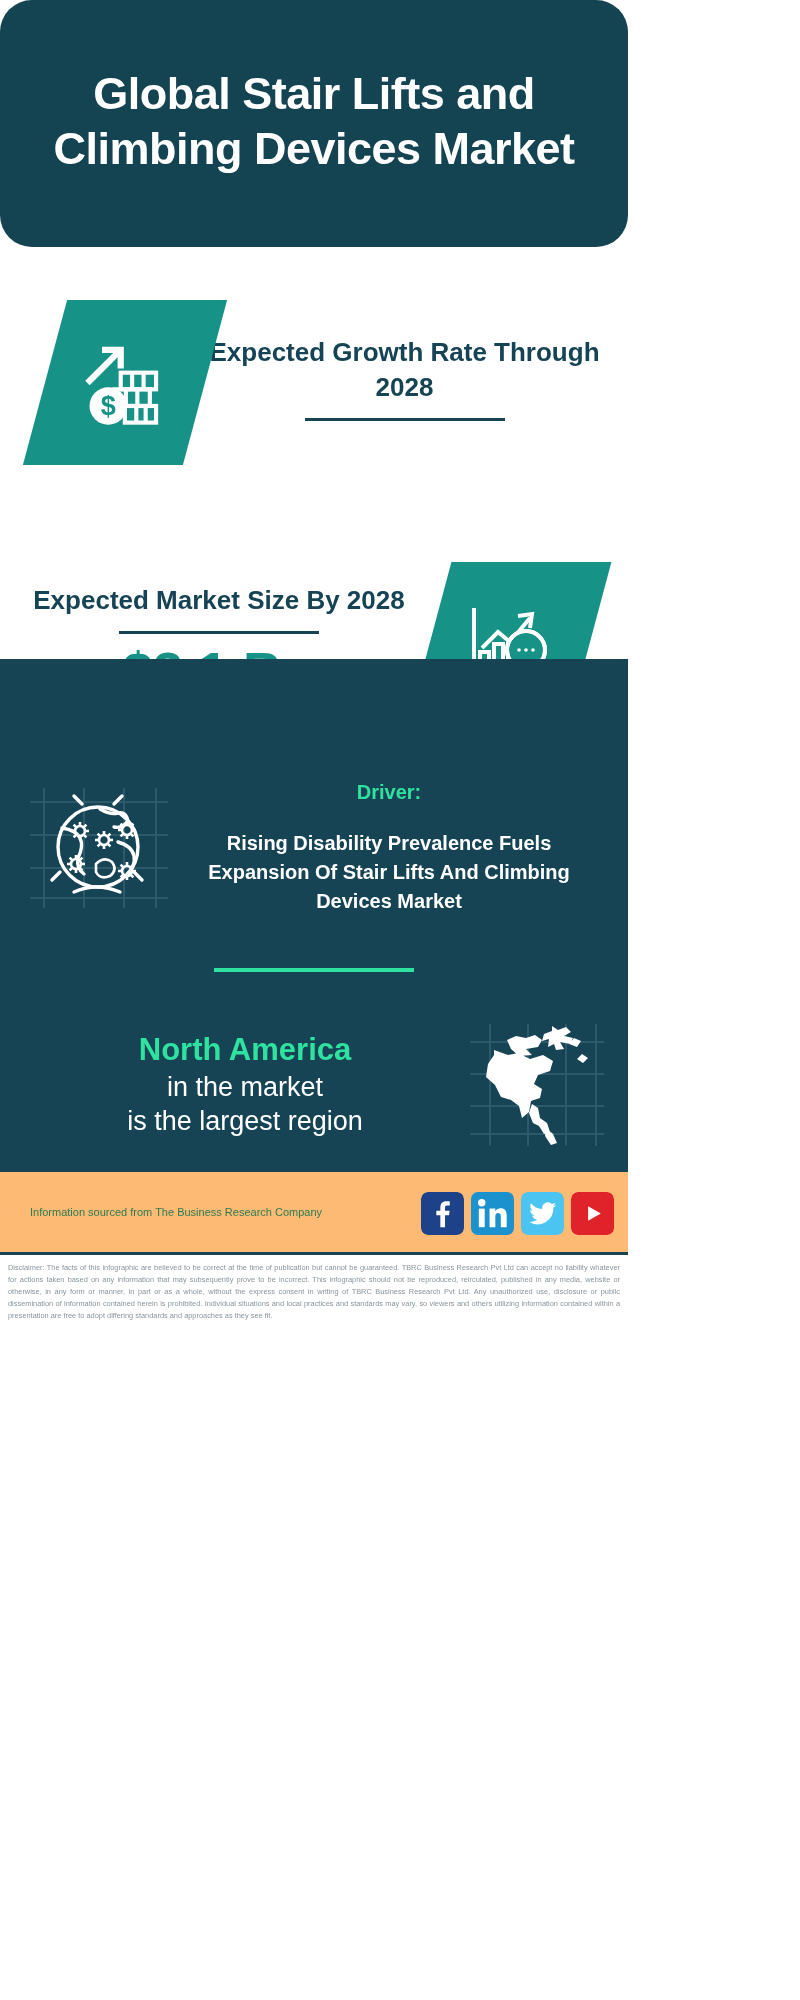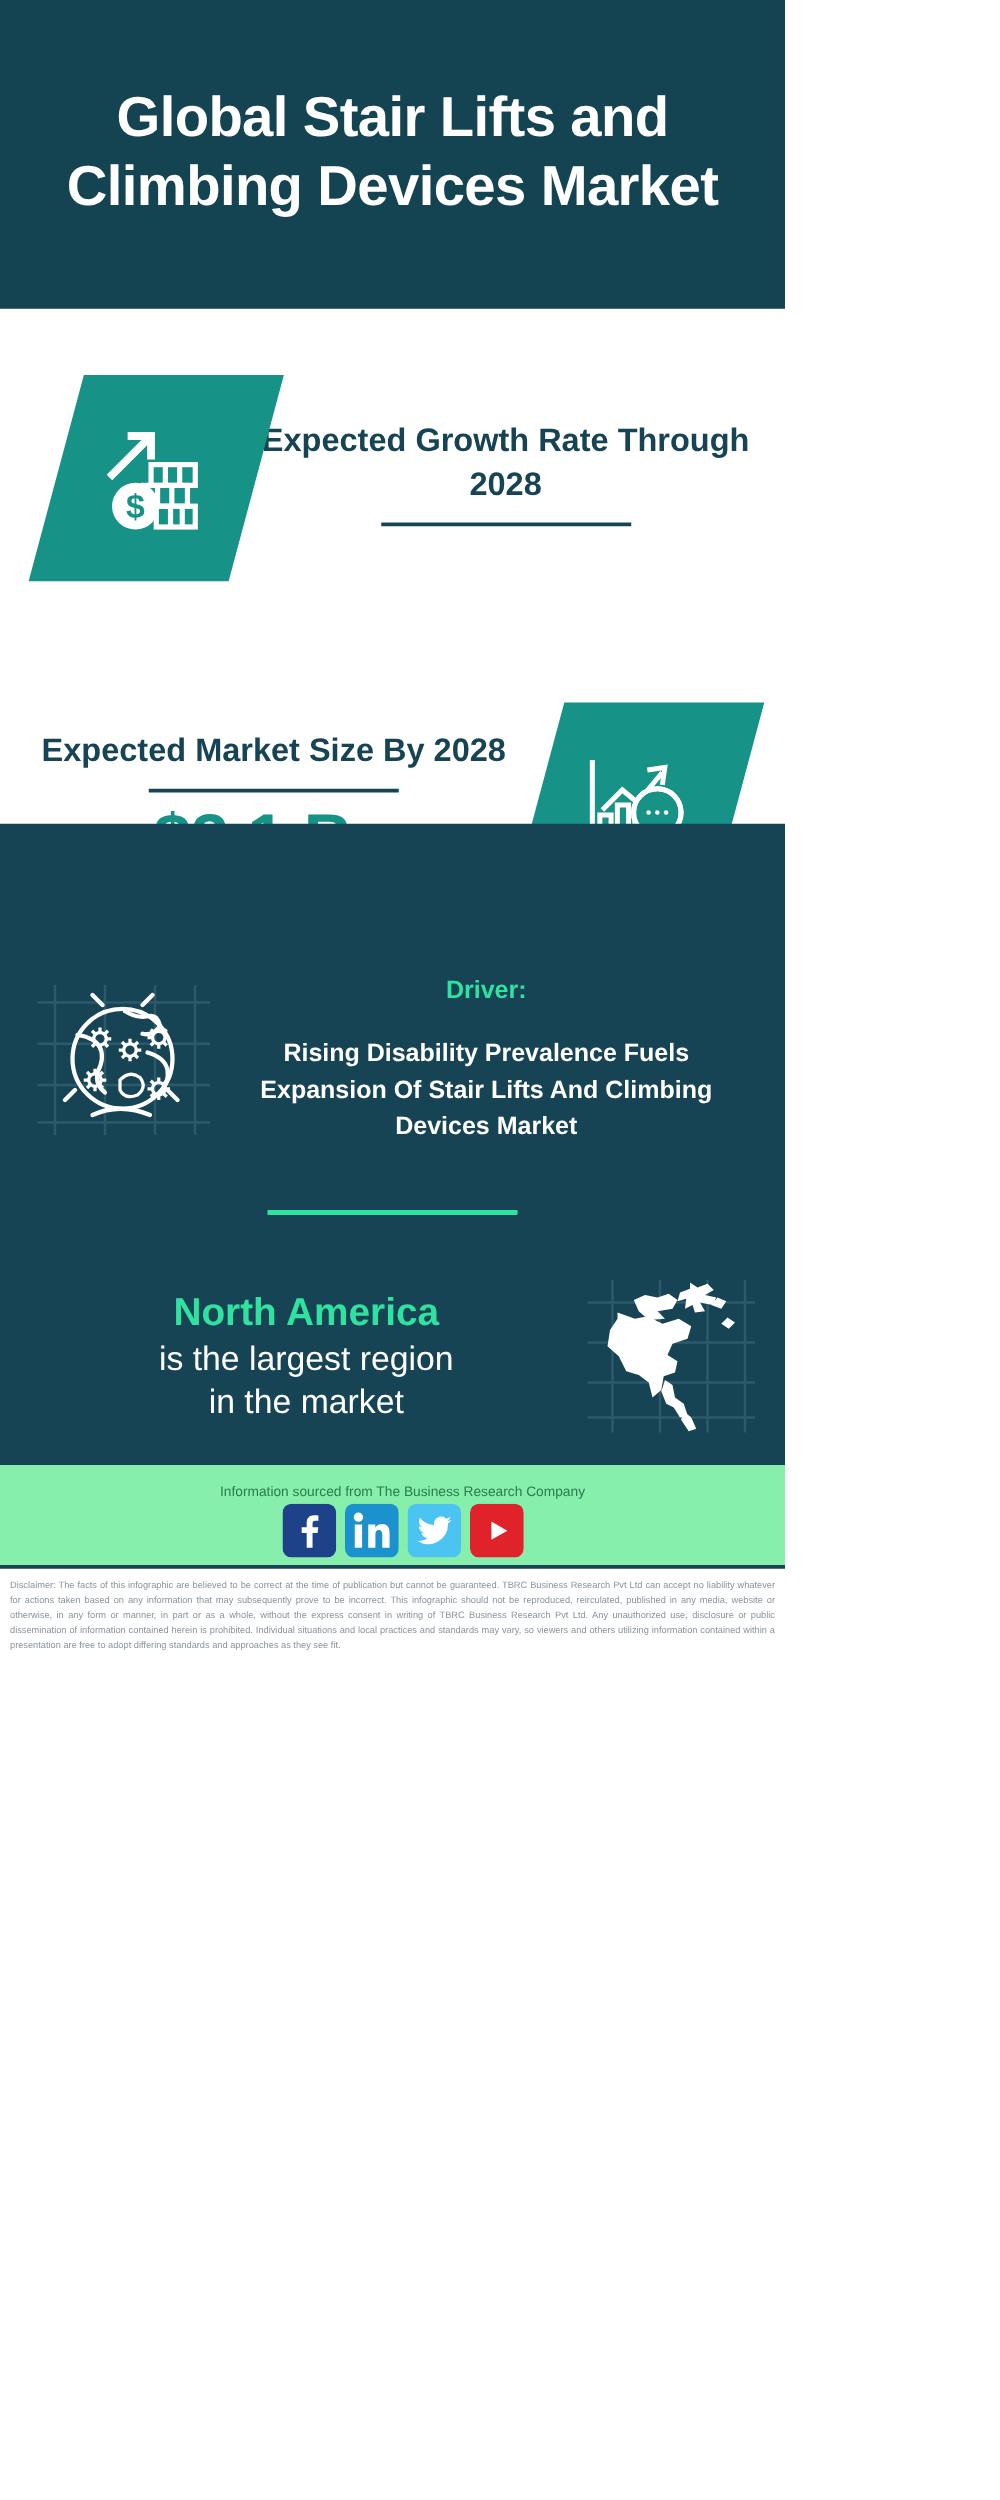--- a/index.html
+++ b/index.html
@@ -14,21 +14,21 @@
     background:#ffffff;
     overflow:hidden;
   }
 
   
   .header{
     background:#144352;
     padding:22px 30px 26px 30px;
     box-sizing:border-box;
     height:247px;
-    display:flex;align-items:center;justify-content:center;
+    display:flex;align-items:center;justify-content:center;border-radius:32px;
   }
   .header-title{
     color:#ffffff;
     font-size:45px;
     line-height:1.22;
     font-weight:bold;
     text-align:center;
     letter-spacing:-0.5px;
     margin:0;
   }
@@ -109,26 +109,25 @@
   .region-name{
     color:#2fe2a0;font-size:31px;font-weight:bold;line-height:1.25;
   }
   .region-sub{
     color:#ffffff;font-size:27px;line-height:1.28;
   }
   .region-icon{flex:0 0 auto;width:140px;height:130px;}
 
   
   .footer{
-    background:#86efac;
+    background:#fdba74;
     display:flex;align-items:center;
     padding:14px 14px 12px 30px;
     box-sizing:border-box;
     height:80px;
-    flex-direction:column;
   }
   .footer-text{flex:1 1 auto;}
   .footer-line{
     color:#2d7a51;font-size:11px;line-height:1.55;
   }
   .socials{flex:0 0 auto;display:flex;gap:7px;align-items:center;}
   .sico{width:43px;height:43px;border-radius:7px;display:block;}
 
   .disclaimer-sep{height:3px;background:#164455;}
   .disclaimer{
@@ -259,22 +258,22 @@
         <div class="driver-heading">Driver:</div>
         <div class="driver-body">Rising Disability Prevalence Fuels Expansion Of Stair Lifts And Climbing Devices Market</div>
       </div>
     </div>
 
     <div class="divider"></div>
 
     <div class="region-row">
       <div class="region-text">
         <div class="region-name">North America</div>
+        <div class="region-sub">in the market</div>
         <div class="region-sub">is the largest region</div>
-        <div class="region-sub">in the market</div>
       </div>
       <div class="region-icon">
         <svg width="140" height="130" viewBox="0 0 140 130" fill="none">
           <g stroke="#2d5a6a" stroke-width="2">
             <line x1="24" y1="4" x2="24" y2="126"></line>
             <line x1="62" y1="4" x2="62" y2="126"></line>
             <line x1="100" y1="4" x2="100" y2="126"></line>
             <line x1="130" y1="4" x2="130" y2="126"></line>
             <line x1="4" y1="22" x2="138" y2="22"></line>
             <line x1="4" y1="54" x2="138" y2="54"></line>

